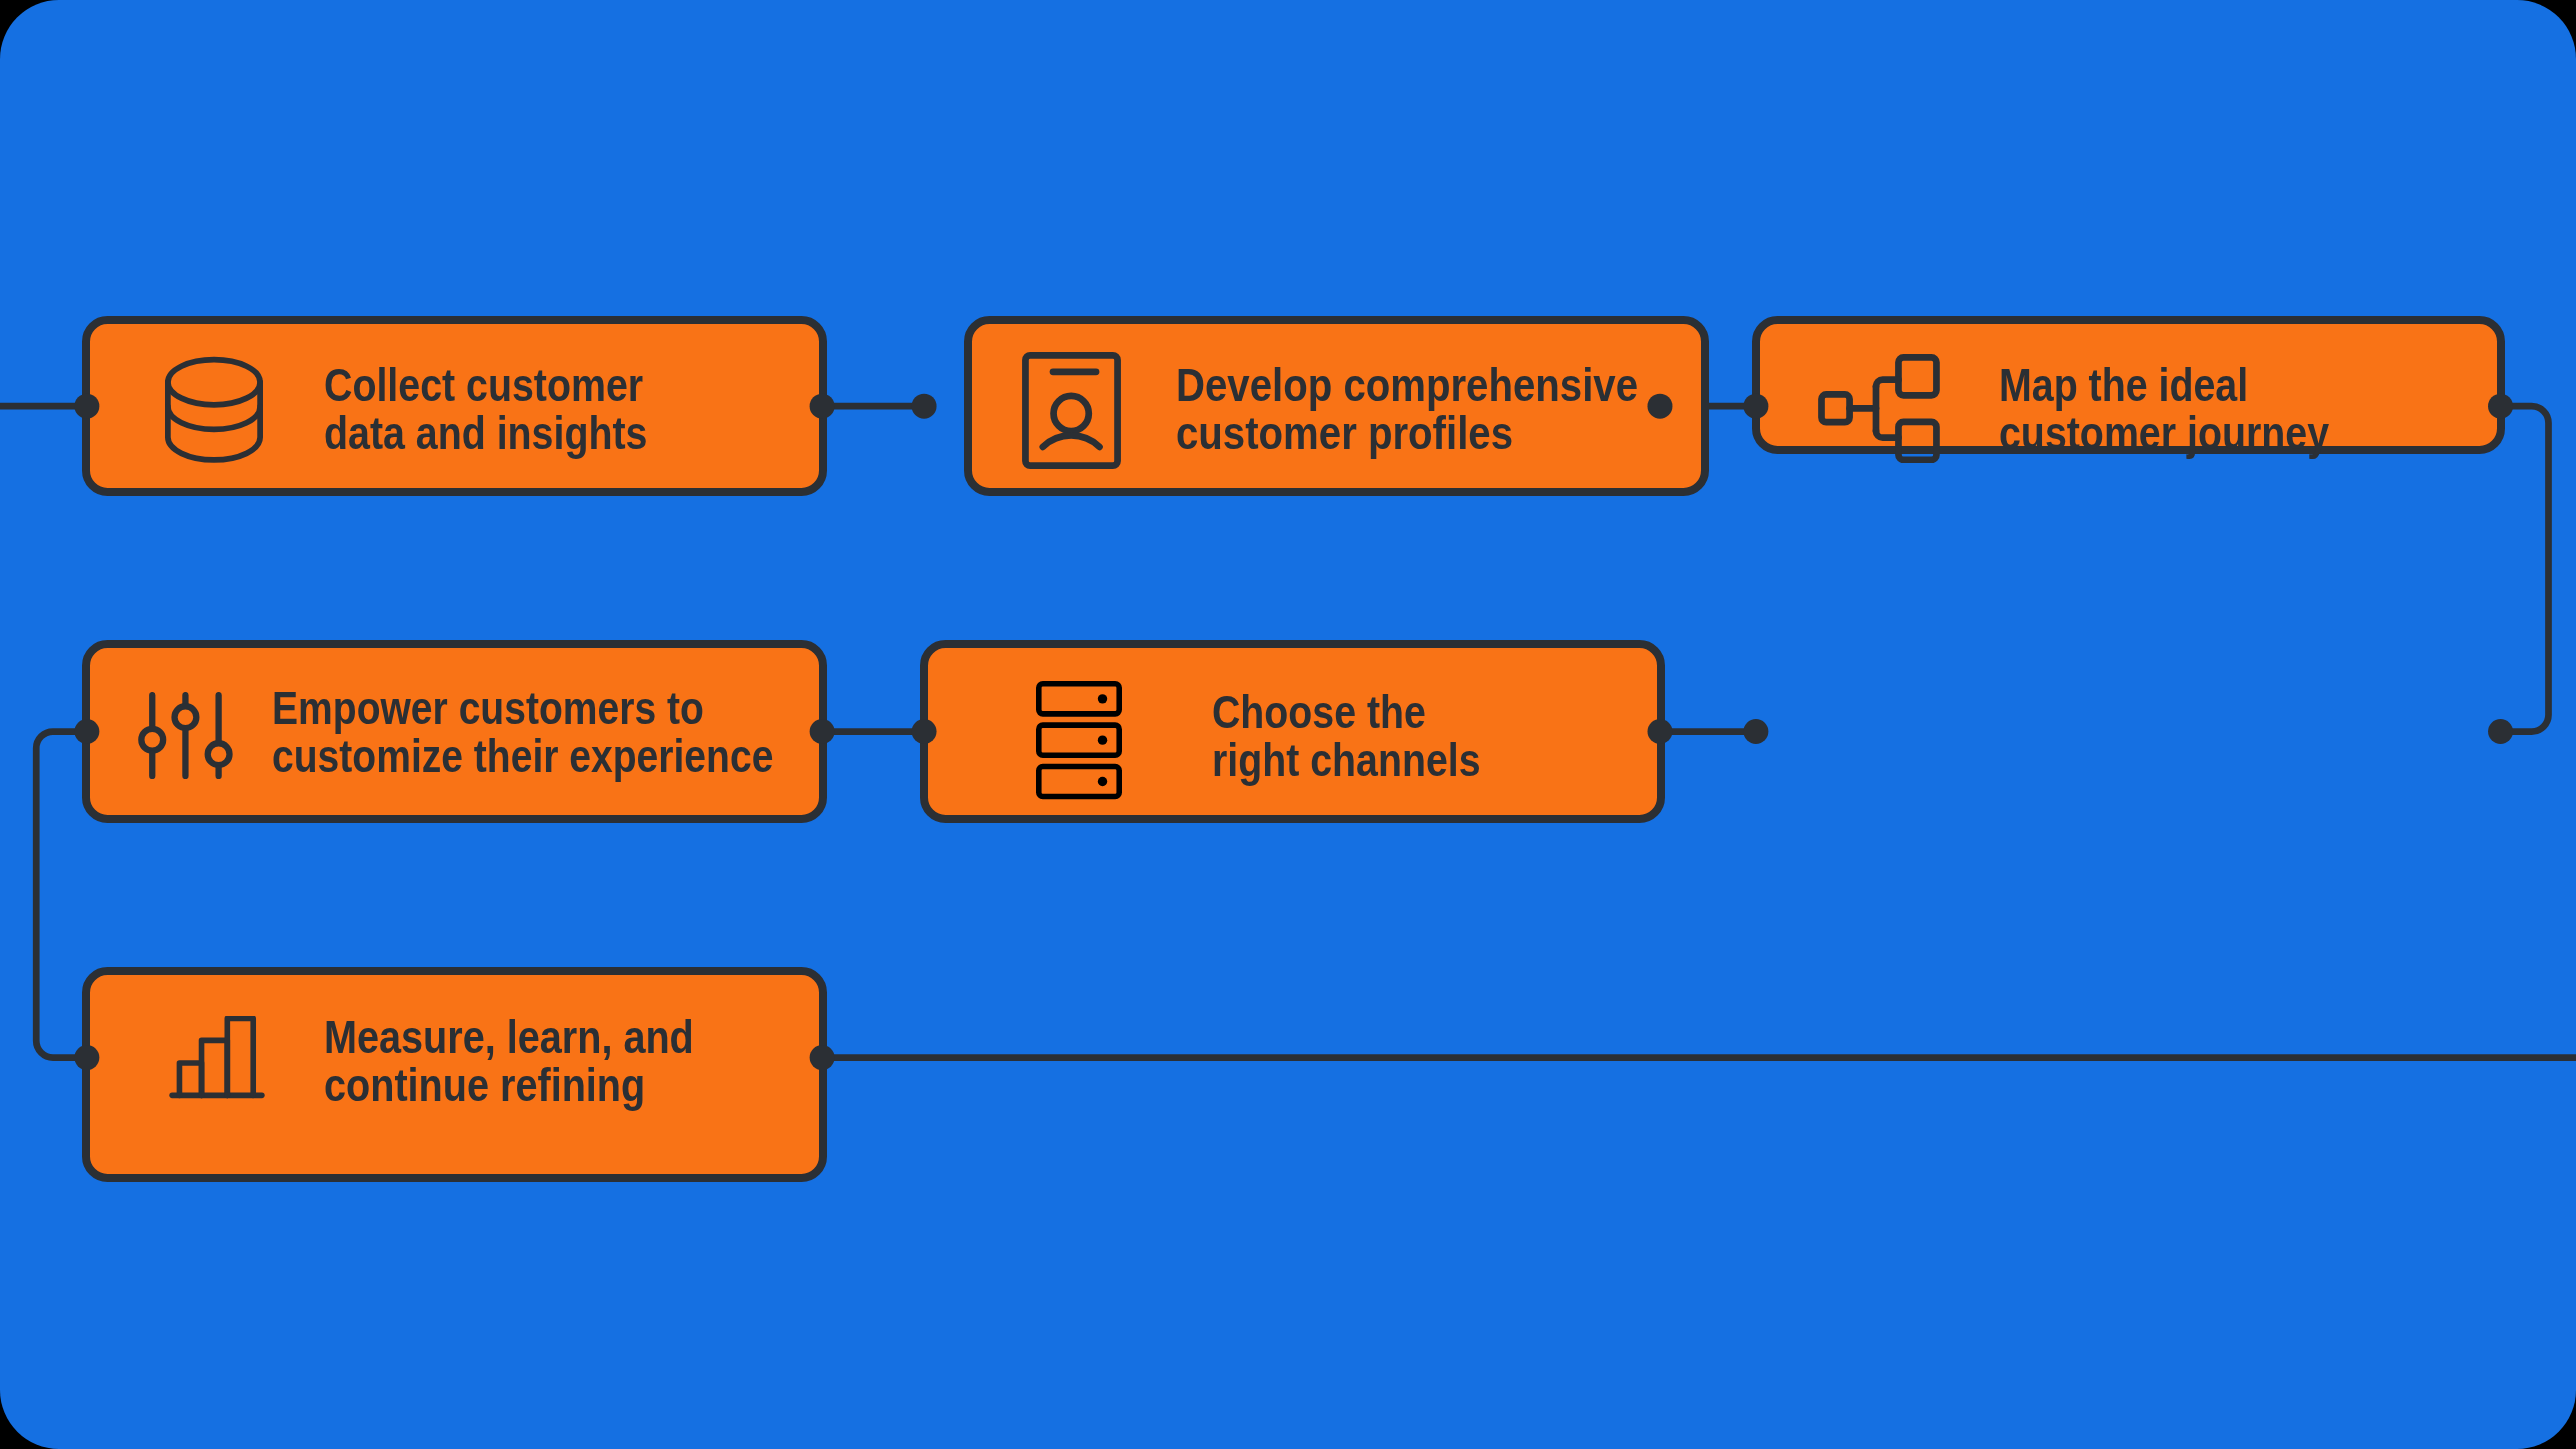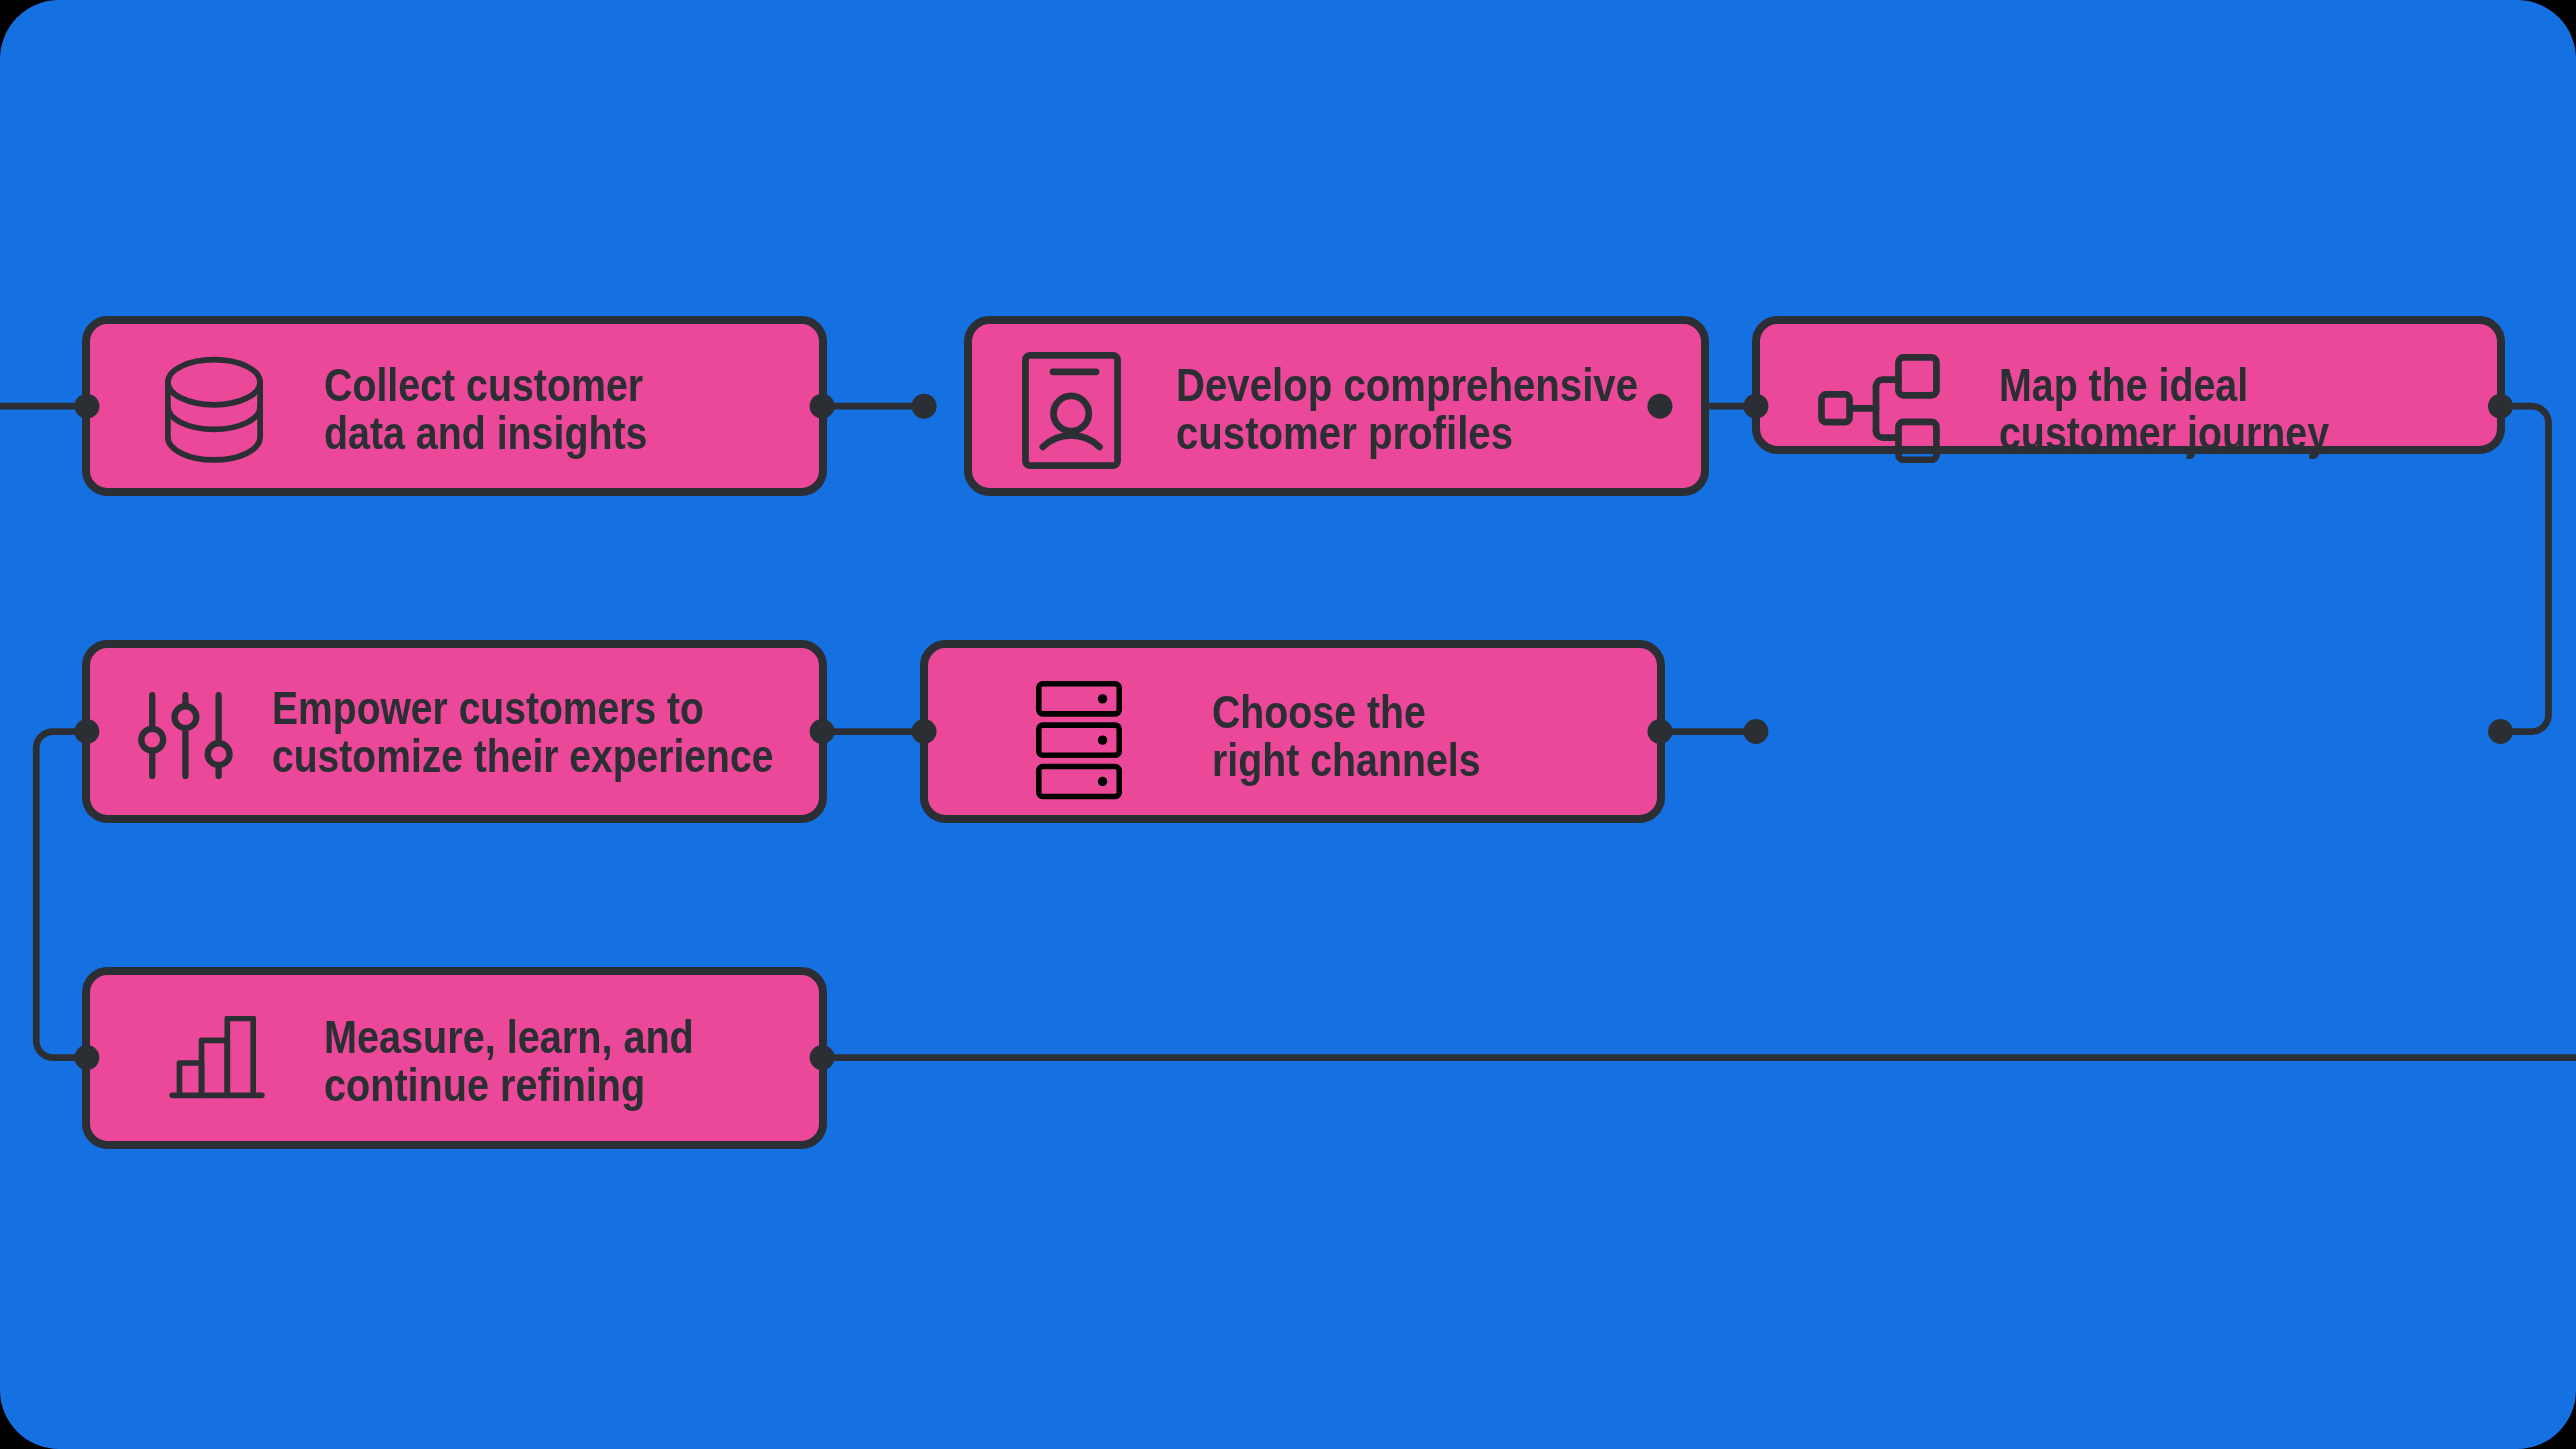--- a/index.html
+++ b/index.html
@@ -1,21 +1,21 @@
 <!DOCTYPE html>
 <html style="font-size:10.7px"><head>
 <meta charset="utf-8">
 <title>Customer Personalization Flow</title>
 <style>
   *{margin:0;padding:0;box-sizing:border-box;}
   html,body{width:2576px;height:1449px;background:#000;overflow:hidden;}
   #stage{position:relative;width:2576px;height:1449px;}
   #bg{position:absolute;left:0;top:0;width:2576px;height:1449px;background:#1570E2;border-radius:59px;}
   #wires,#dots{position:absolute;left:0;top:0;width:2576px;height:1449px;}
-  .node{position:absolute;background:#ec4899;border:8.7px solid #2B2F34;border-radius:25.5px;}
+  .node{position:absolute;background:#f97316;border:8.7px solid #2B2F34;border-radius:25.5px;}
   .ico{position:absolute;}
   .label{position:absolute;font-family:"Liberation Sans",sans-serif;font-weight:700;color:#2B2F34;
          font-size:46px;line-height:48px;white-space:pre;
          transform-origin:left top;}
 </style>
 </head>
 <body>
 
 <div id="stage">
   <div id="bg"></div>
@@ -96,21 +96,21 @@
         <rect x="4.15" y="127.15" width="119.7" height="44.7" rx="6"></rect>
         <circle cx="99" cy="26.5" r="7" fill="#000" stroke="none"></circle>
         <circle cx="99" cy="88" r="7" fill="#000" stroke="none"></circle>
         <circle cx="99" cy="149.5" r="7" fill="#000" stroke="none"></circle>
       </svg>
     </span>
     <span class="label" style="left:284px;top:40px;transform:scaleX(0.854);"><span>Choose the</span><br><span>right channels</span></span>
   </div>
 
 
-  <div class="node" style="left:82px;top:967px;width:745px;height:182px;">
+  <div class="node" style="left:82px;top:967px;width:745px;height:215px;">
     <span class="ico" style="left:79px;top:41px;width:96px;height:83px;">
       <svg viewBox="0 0 143 124" width="96" height="83" fill="none" stroke="#2B2F34" stroke-width="8.4" stroke-linecap="round" stroke-linejoin="round">
         <line x1="4.5" y1="118.5" x2="138.5" y2="118.5"></line>
         <path d="M15.4 118.5V70.2h33v48.3"></path>
         <path d="M48.4 118.5V36.4h38.5v82.1"></path>
         <path d="M86.9 118.5V3.6h38.7v114.9"></path>
       </svg>
     </span>
     <span class="label" style="left:234px;top:38px;transform:scaleX(0.861);"><span>Measure, learn, and</span><br><span>continue refining</span></span>
   </div>

